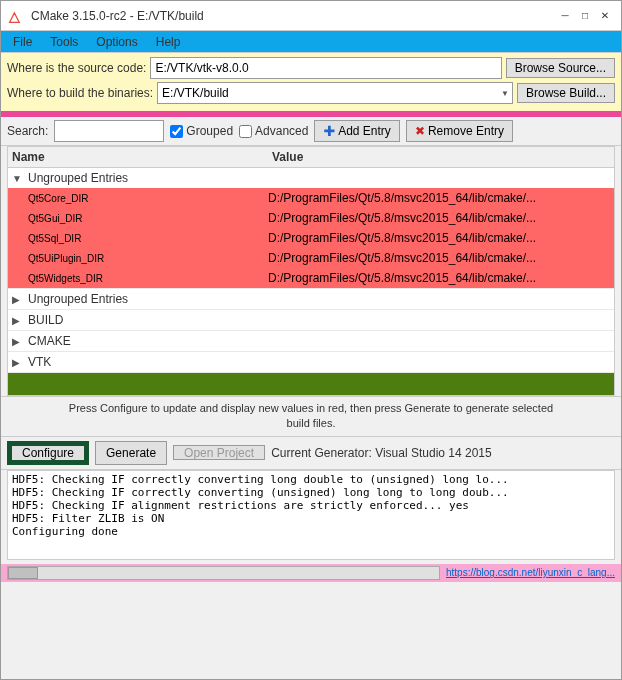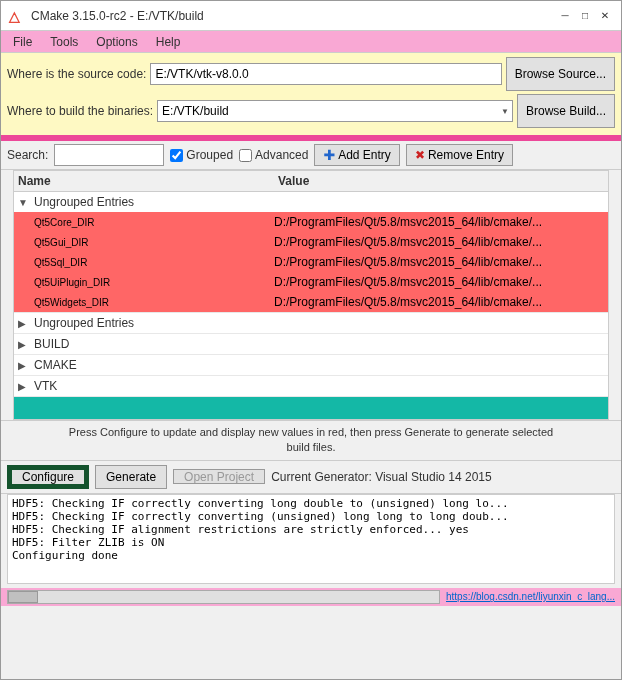--- a/index.html
+++ b/index.html
@@ -48,21 +48,21 @@
       justify-content: center;
       font-size: 10px;
       cursor: pointer;
       background: none;
       border: none;
       color: #333;
     }
 
     
     .menu-bar {
-      background: #f9a8d4;
+      background: #0ea5e9;
       height: 22px;
       display: flex;
       align-items: center;
       padding: 0 4px;
       border-bottom: 1px solid #ccc;
       gap: 2px;
     }
     .menu-item {
       padding: 2px 8px;
       cursor: pointer;
@@ -103,21 +103,21 @@
       content: '▼';
       position: absolute;
       right: 4px;
       top: 50%;
       transform: translateY(-50%);
       font-size: 8px;
       pointer-events: none;
       color: #555;
     }
     .browse-btn {
-      height: 34px;
+      height: 20px;
       padding: 0 8px;
       background: #e1e1e1;
       border: 1px solid #999;
       cursor: pointer;
       font-size: 12px;
       white-space: nowrap;
     }
 
     
     .toolbar-row {
@@ -166,23 +166,23 @@
       display: flex;
       align-items: center;
       gap: 3px;
     }
 
     .btn-icon-plus { color: #2266cc; font-size: 14px; }
     .btn-icon-x { color: #cc2222; font-size: 12px; }
 
     
     .table-area {
-      background: #14b8a6;
+      background: #4d7c0f;
       border: 1px solid #ccc;
-      margin: 0 12px;
+      margin: 0 6px;
       overflow-y: auto;
       height: 250px;
     }
     .table-header {
       display: flex;
       background: #f0f0f0;
       border-bottom: 1px solid #ccc;
       padding: 3px 4px;
     }
     .col-name { width: 260px; font-size: 12px; font-weight: bold; color: #333; }

